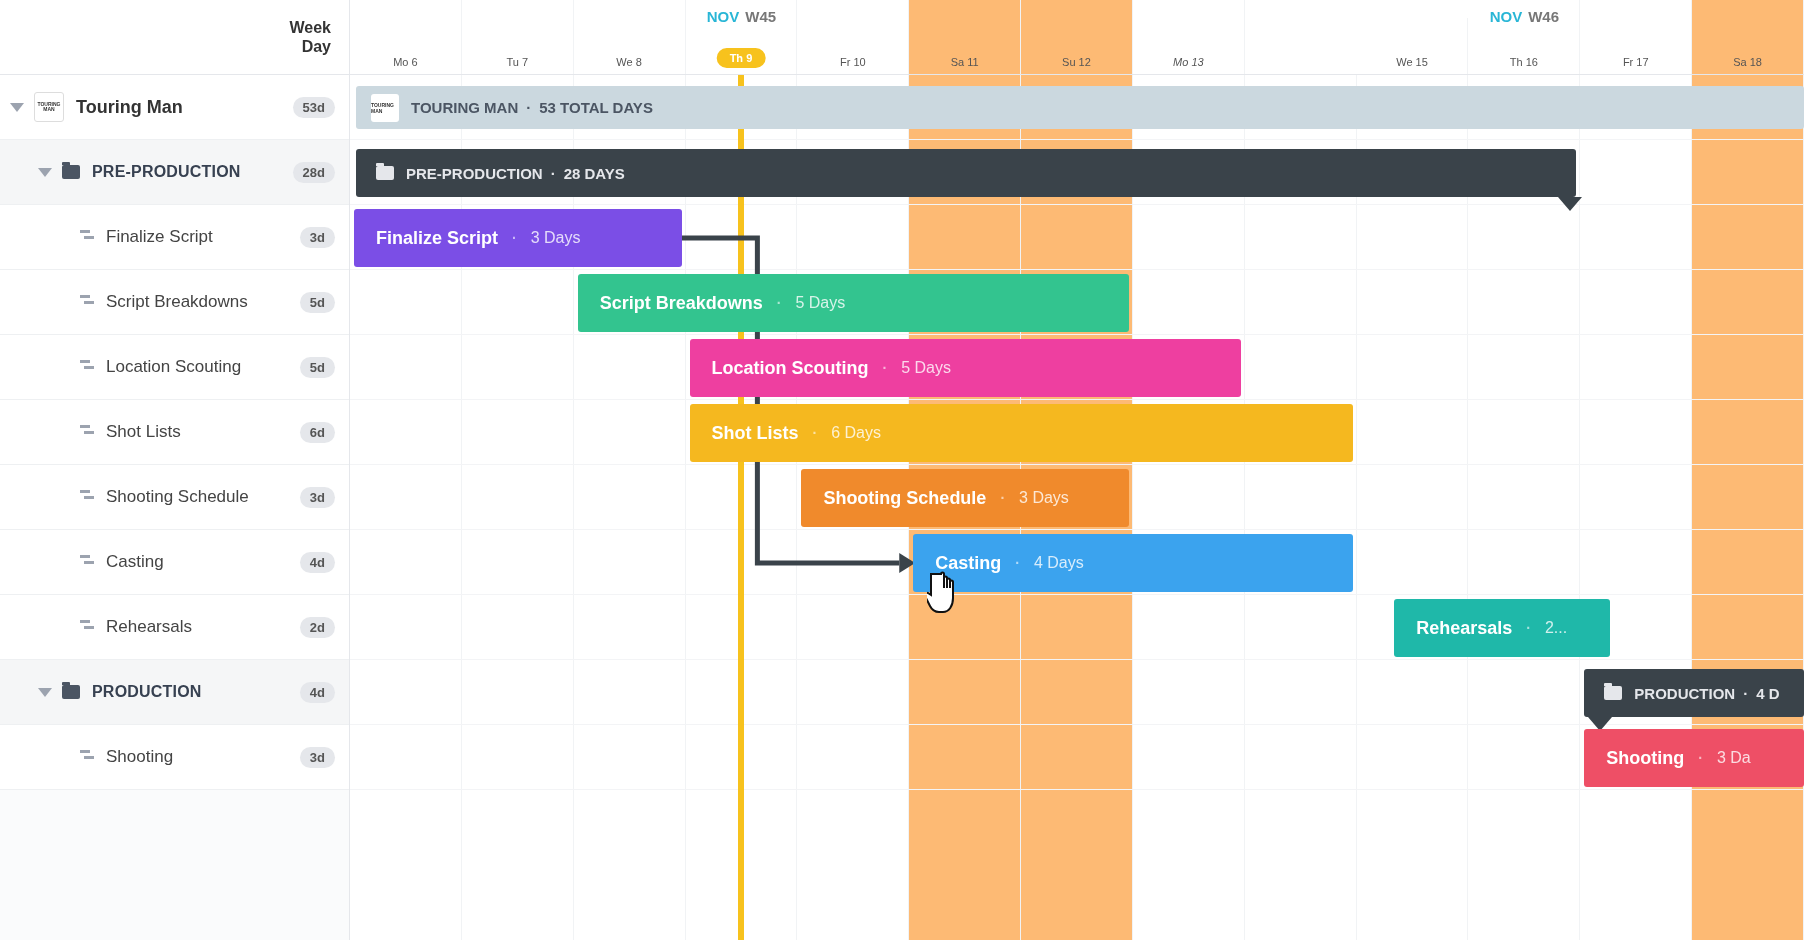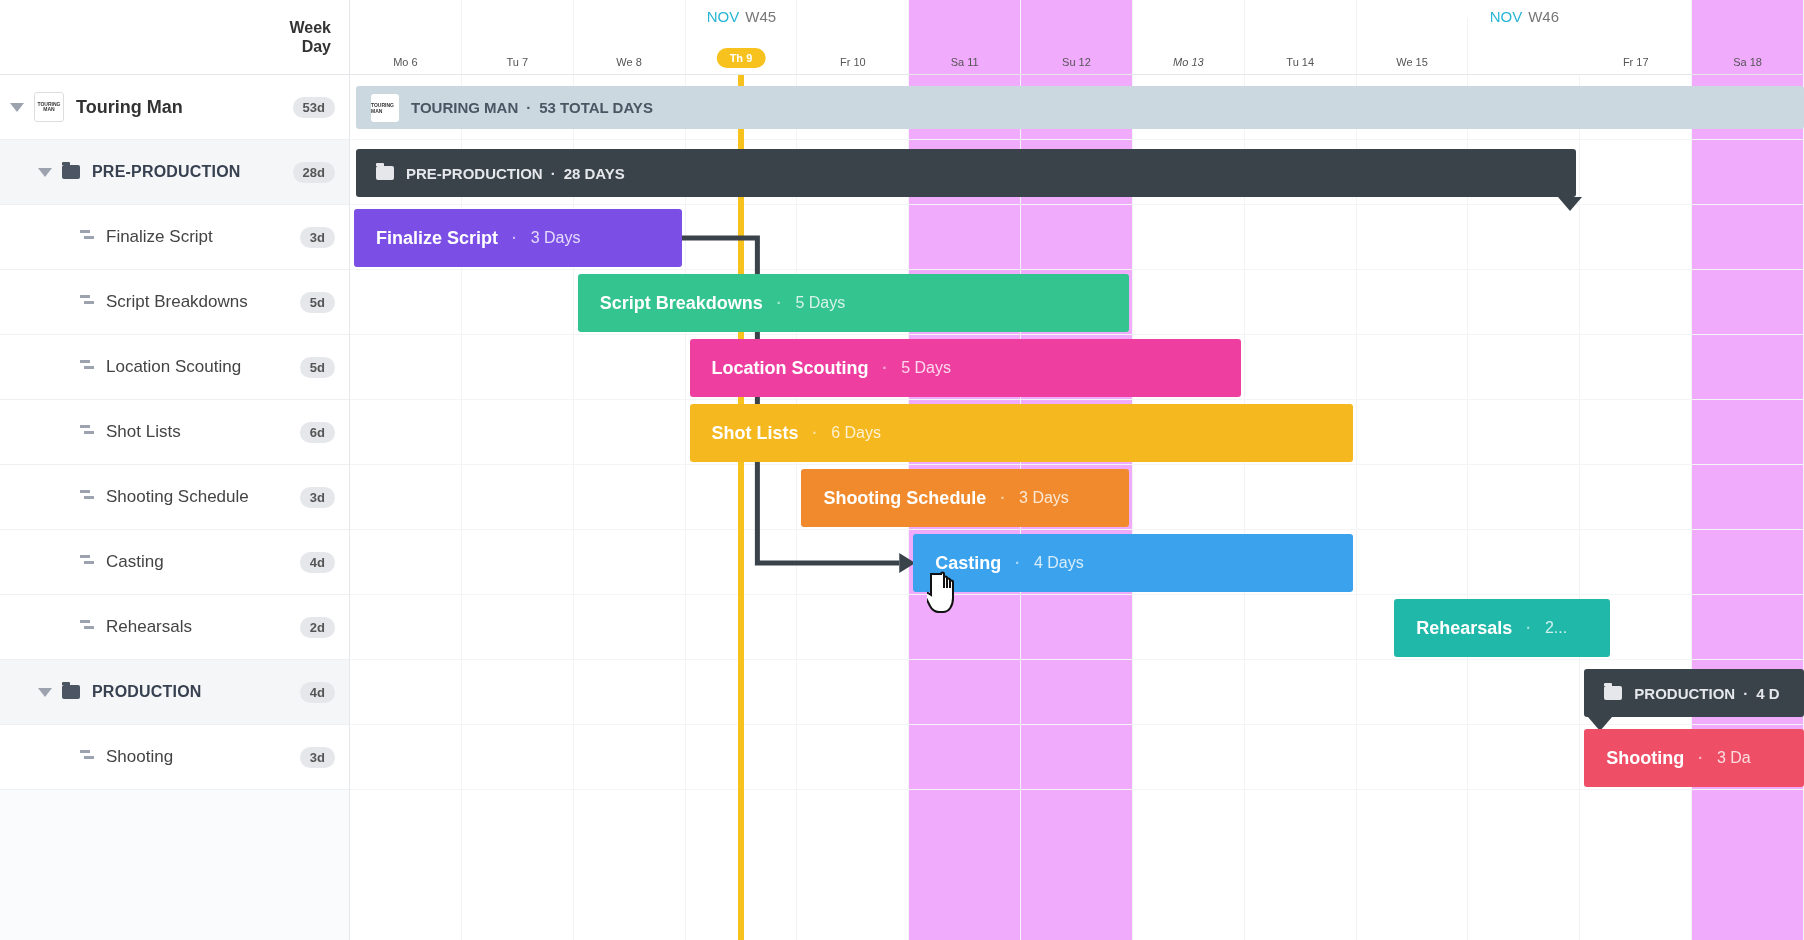--- a/index.html
+++ b/index.html
@@ -26,29 +26,29 @@
 .side-row.group .row-title { font-size:16px; text-transform:uppercase; letter-spacing:.2px; color:#374151; }
 .side-row.task .row-title { font-size:17px; font-weight:500; color:#444; }
 .spacer { flex:1; }
 .badge { background:#e5e7eb; color:#555; font-size:13px; font-weight:600; padding:3px 10px; border-radius:12px; }
 
 
 .timeline { flex:1; position:relative; overflow:hidden; }
 .tl-header { height:75px; border-bottom:1px solid #e5e7eb; position:relative; }
 .col { position:absolute; top:0; bottom:0; border-right:1px solid #f1f3f5; }
 .daylabel { position:absolute; bottom:6px; left:50%; transform:translateX(-50%); font-size:11px; color:#555; font-weight:500; white-space:nowrap; }
-.weeklabel { position:absolute; top:8px; left:50%; transform:translateX(-50%); font-size:15px; font-weight:400; white-space:nowrap; }
+.weeklabel { position:absolute; top:8px; left:50%; transform:translateX(-50%); font-size:15px; font-weight:700; white-space:nowrap; }
 .weeklabel .mon { color:#29b6d6; margin-right:6px; }
 .weeklabel .wk { color:#777; }
 .today-pill { display:inline-block; background:#f7c21d; color:#fff; padding:4px 13px; border-radius:16px; font-weight:700; }
 .today-line { position:absolute; top:75px; bottom:0; width:6px; background:#f7c21d; z-index:2; }
 
 .tl-body { position:absolute; top:75px; left:0; right:0; bottom:0; }
 .lane { position:absolute; left:0; right:0; height:65px; border-bottom:1px solid #f3f4f6; }
-.weekend { background:#f0abfc; }
+.weekend { background:#fdba74; }
 
 .bar { position:absolute; height:58px; border-radius:3px; display:flex; align-items:center; padding:0 22px; color:#fff; font-weight:700; font-size:18px; white-space:nowrap; z-index:4; cursor:grab; }
 .bar .days { font-weight:500; margin-left:14px; opacity:.8; font-size:16px; }
 .bar .dot { opacity:.6; margin-left:14px; font-size:14px; }
 
 .summary { position:absolute; height:43px; background:#cbd8df; border-radius:3px; display:flex; align-items:center; padding:0 15px; color:#4b5563; font-weight:700; font-size:15px; z-index:4; }
 .summary .logo { width:28px; height:28px; background:#fff; border-radius:3px; margin-right:12px; display:flex; align-items:center; justify-content:center; font-size:5px; font-weight:900; color:#333; }
 .group-bar { position:absolute; height:48px; background:#3a434a; border-radius:3px; display:flex; align-items:center; padding:0 20px; color:#e5e7eb; font-weight:700; font-size:15px; z-index:4; }
 .group-bar .folder-ic { background:#e5e7eb; }
 .group-bar .folder-ic::before { background:#e5e7eb; }
@@ -192,25 +192,25 @@
         </div>
         <div class="col weekend" style="left: 559.231px; width: 111.846px;">
           <div class="daylabel">Sa 11</div>
         </div>
         <div class="col weekend" style="left: 671.077px; width: 111.846px;">
           <div class="daylabel">Su 12</div>
         </div>
         <div class="col" style="left: 782.923px; width: 111.846px; font-style: italic;">
           <div class="daylabel">Mo 13</div>
         </div>
-        <div class="col" style="left: 894.769px; width: 111.846px;">
-          <div class="daylabel">Tu 14</div>
-        </div>
         <div class="col" style="left: 1006.62px; width: 111.846px; margin-top: 18px;">
           <div class="daylabel">We 15</div>
+        </div>
+        <div class="col" style="left: 1118.46px; width: 111.846px;">
+          <div class="daylabel">Th 16</div>
         </div>
         <div class="col" style="left: 1230.31px; width: 111.846px;">
           <div class="daylabel">Fr 17</div>
         </div>
         <div class="col weekend" style="left: 1342.15px; width: 111.846px;">
           <div class="daylabel">Sa 18</div>
         </div>
         <div class="weeklabel" style="left: 391.462px;"><span class="mon">NOV</span><span class="wk">W45</span></div>
         <div class="weeklabel" style="left: 1174.38px;"><span class="mon">NOV</span><span class="wk">W46</span></div>
       </div>

